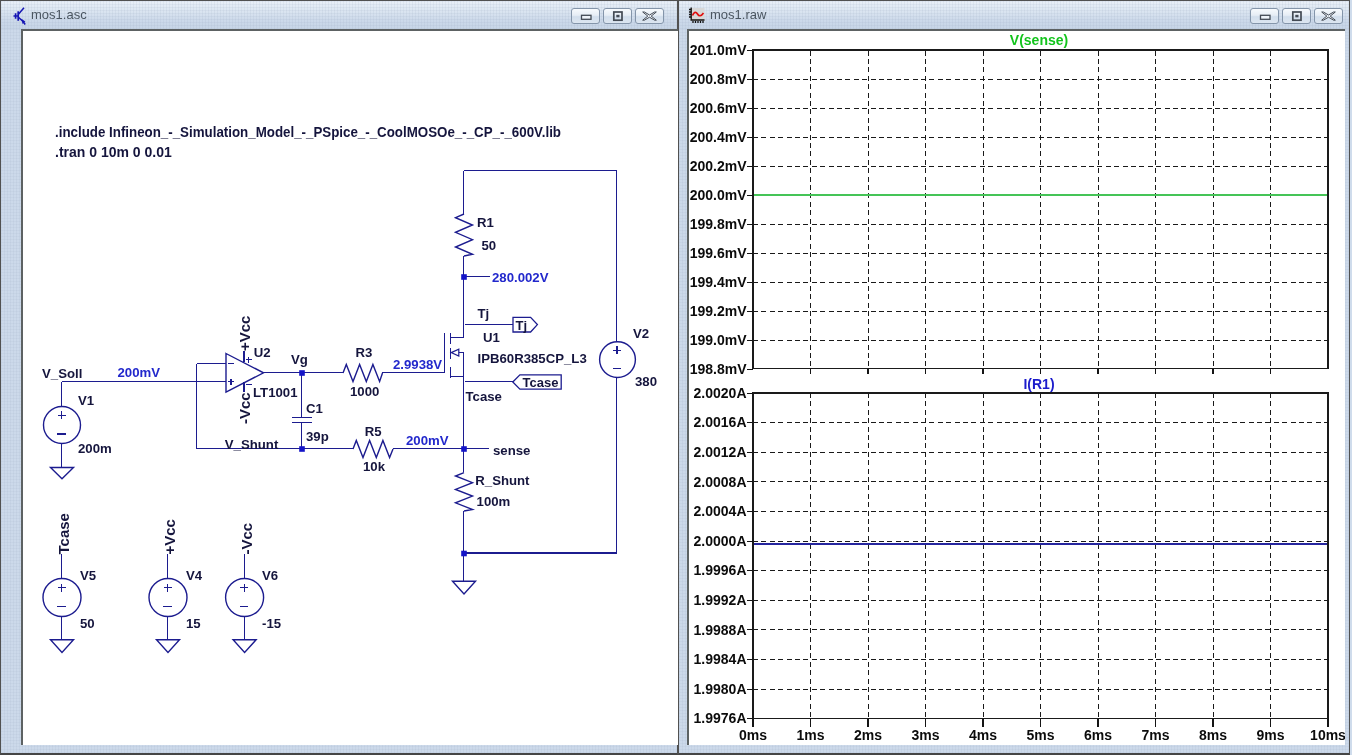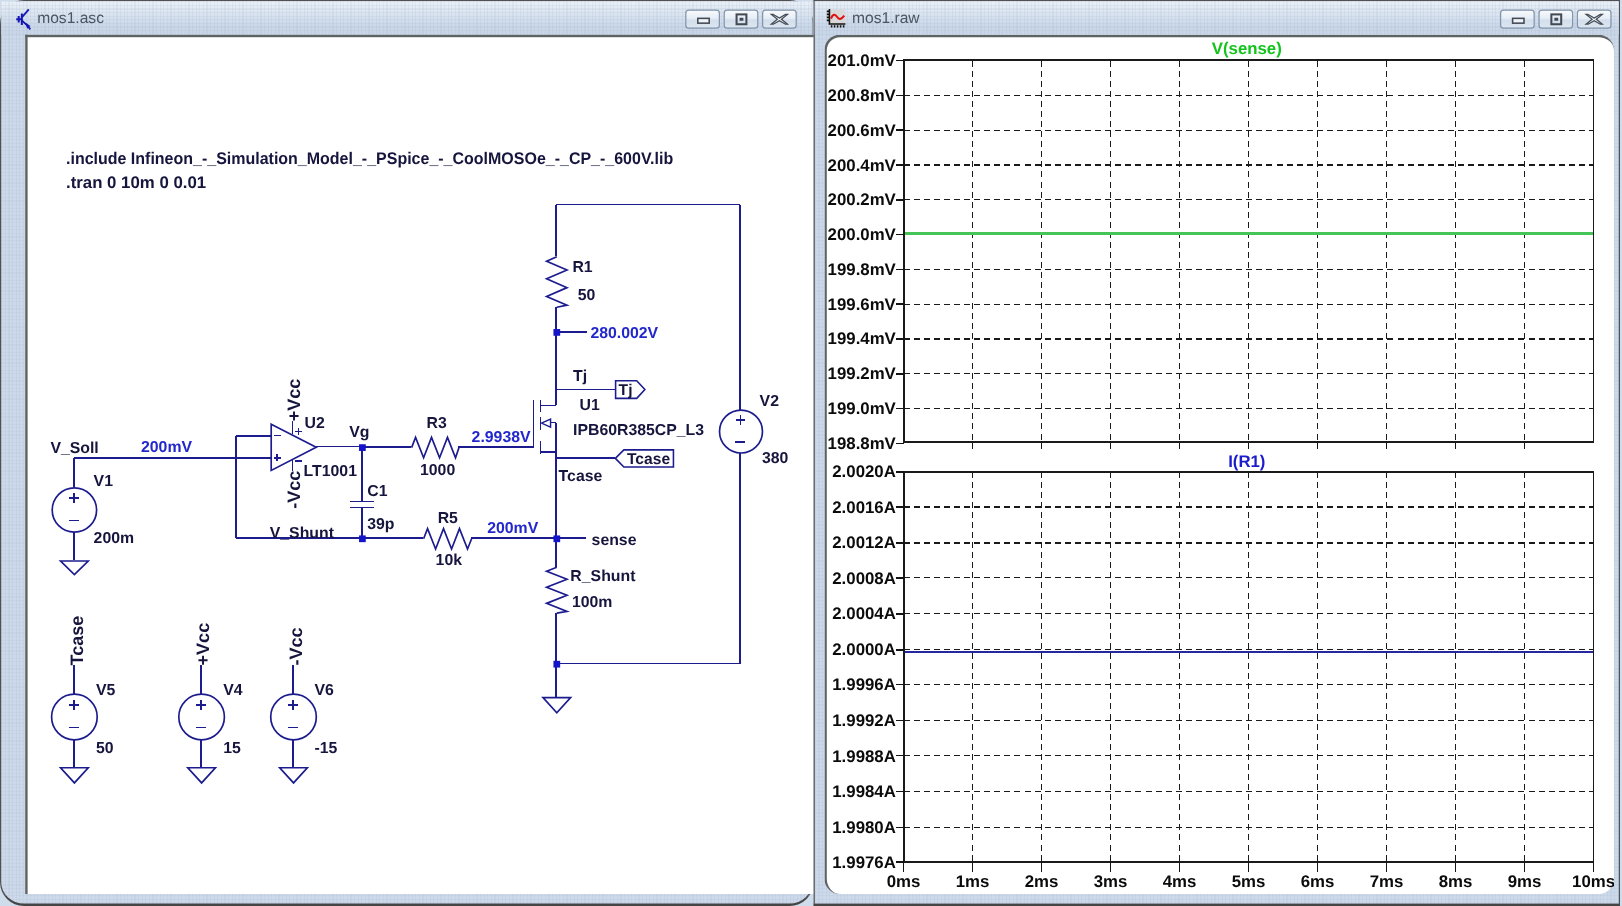--- a/index.html
+++ b/index.html
@@ -24,21 +24,21 @@
 .w{stroke:#1c1c8f;stroke-width:1.2;fill:none;shape-rendering:crispEdges;transform:translate(-0.5px,-0.5px);}
 .z{stroke:#1c1c8f;stroke-width:1.4;fill:none;}
 .g{stroke:#1a1a1a;stroke-width:1;stroke-dasharray:5 3.4;fill:none;shape-rendering:crispEdges;}
 .ax{font:bold 14px "Liberation Sans",sans-serif;fill:#0b0b0b;}
 .ax2{font:bold 14px "Liberation Sans",sans-serif;fill:#0b0b0b;}
 .tk{stroke:#141414;stroke-width:1.2;fill:none;shape-rendering:crispEdges;}
 </style>
 </head>
 <body>
 
-<div class="win" style="left:0;top:0;width:678px;height:755px;border-radius:20px;">
+<div class="win" style="left:0;top:0;width:678px;height:755px;">
   <div class="tb">
     <svg class="icoL" style="position:absolute;left:11px;top:4px" width="20" height="20" viewBox="0 0 20 20">
       <g stroke="#1515b4" fill="none">
         <path d="M1.5,11 H6.2 M3.6,8.3 V13.7" stroke-width="1.7"></path>
         <path d="M6.2,6.3 V15.8" stroke-width="1.7"></path>
         <path d="M6.2,9.5 L12,2.8" stroke-width="1.5"></path>
         <path d="M6.2,12 L11,16.5 M11,16.5 L13.2,19.5" stroke-width="1.5"></path>
       </g>
       <polygon points="9.3,13.8 13.3,16.6 10.6,18.9" fill="#1515b4"></polygon>
     </svg>
@@ -214,21 +214,21 @@
             <rect x="11.3" y="4.8" width="3.2" height="2.5" fill="#434a54"></rect>
           </svg>
         </div>
       <div class="btn">
           <svg width="25" height="12" viewBox="0 0 25 12">
             <path d="M7.4 2 L12.5 5 L17.6 2 L19.3 2 L14.2 6.1 L19.3 10.2 L17.6 10.2 L12.5 7.2 L7.4 10.2 L5.7 10.2 L10.8 6.1 L5.7 2 Z" fill="#eef3f9" stroke="#434a54" stroke-width="1"></path>
           </svg>
         </div>
     </div>
   </div>
-  <div class="client" style="left:8px;top:28px;width:656px;height:714px;border-radius:13px;">
+  <div class="client" style="left:8px;top:28px;width:656px;height:714px;">
     <svg id="plt" width="656" height="714" viewBox="688 30 656 714">
 
       <text class="ax2" x="1038" y="44" text-anchor="middle" style="fill:#12c41c">V(sense)</text>
       <path class="g" d="M752.0,78.5 H1327.0 M752.0,107.5 H1327.0 M752.0,136.5 H1327.0 M752.0,165.5 H1327.0 M752.0,194.5 H1327.0 M752.0,223.5 H1327.0 M752.0,252.5 H1327.0 M752.0,281.5 H1327.0 M752.0,310.5 H1327.0 M752.0,339.5 H1327.0"></path>
       <path class="g" d="M809.5,49.5 V368.0 M867.0,49.5 V368.0 M924.5,49.5 V368.0 M982.0,49.5 V368.0 M1039.5,49.5 V368.0 M1097.0,49.5 V368.0 M1154.5,49.5 V368.0 M1212.0,49.5 V368.0 M1269.5,49.5 V368.0"></path>
       <path d="M752.0,193.5 H1327.0" stroke="#45c457" stroke-width="2" fill="none" shape-rendering="crispEdges"></path>
       <rect x="752.0" y="49.0" width="575.0" height="318.5" fill="none" stroke="#1a1a1a" stroke-width="1.5" shape-rendering="crispEdges"></rect>
       <path class="tk" d="M809.5,368.0 V373.0 M867.0,368.0 V373.0 M924.5,368.0 V373.0 M982.0,368.0 V373.0 M1039.5,368.0 V373.0 M1097.0,368.0 V373.0 M1154.5,368.0 V373.0 M1212.0,368.0 V373.0 M1269.5,368.0 V373.0"></path>
       <text class="ax" x="745.5" y="54.3" text-anchor="end">201.0mV</text>
       <text class="ax" x="745.5" y="83.3" text-anchor="end">200.8mV</text>

